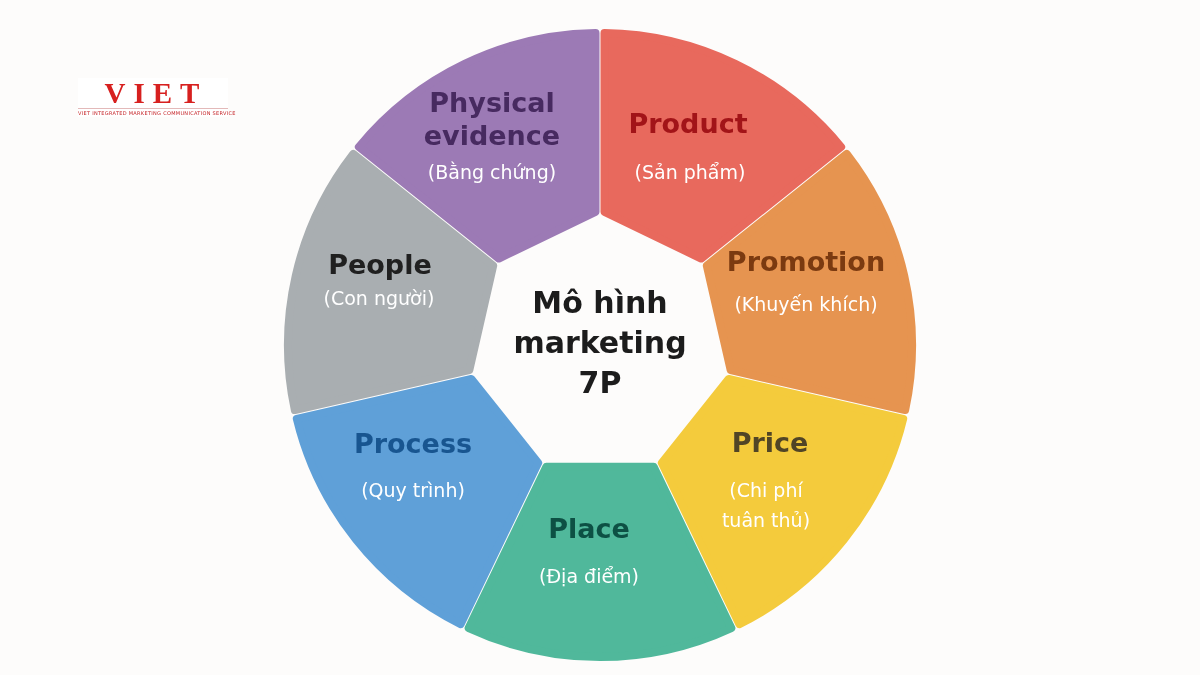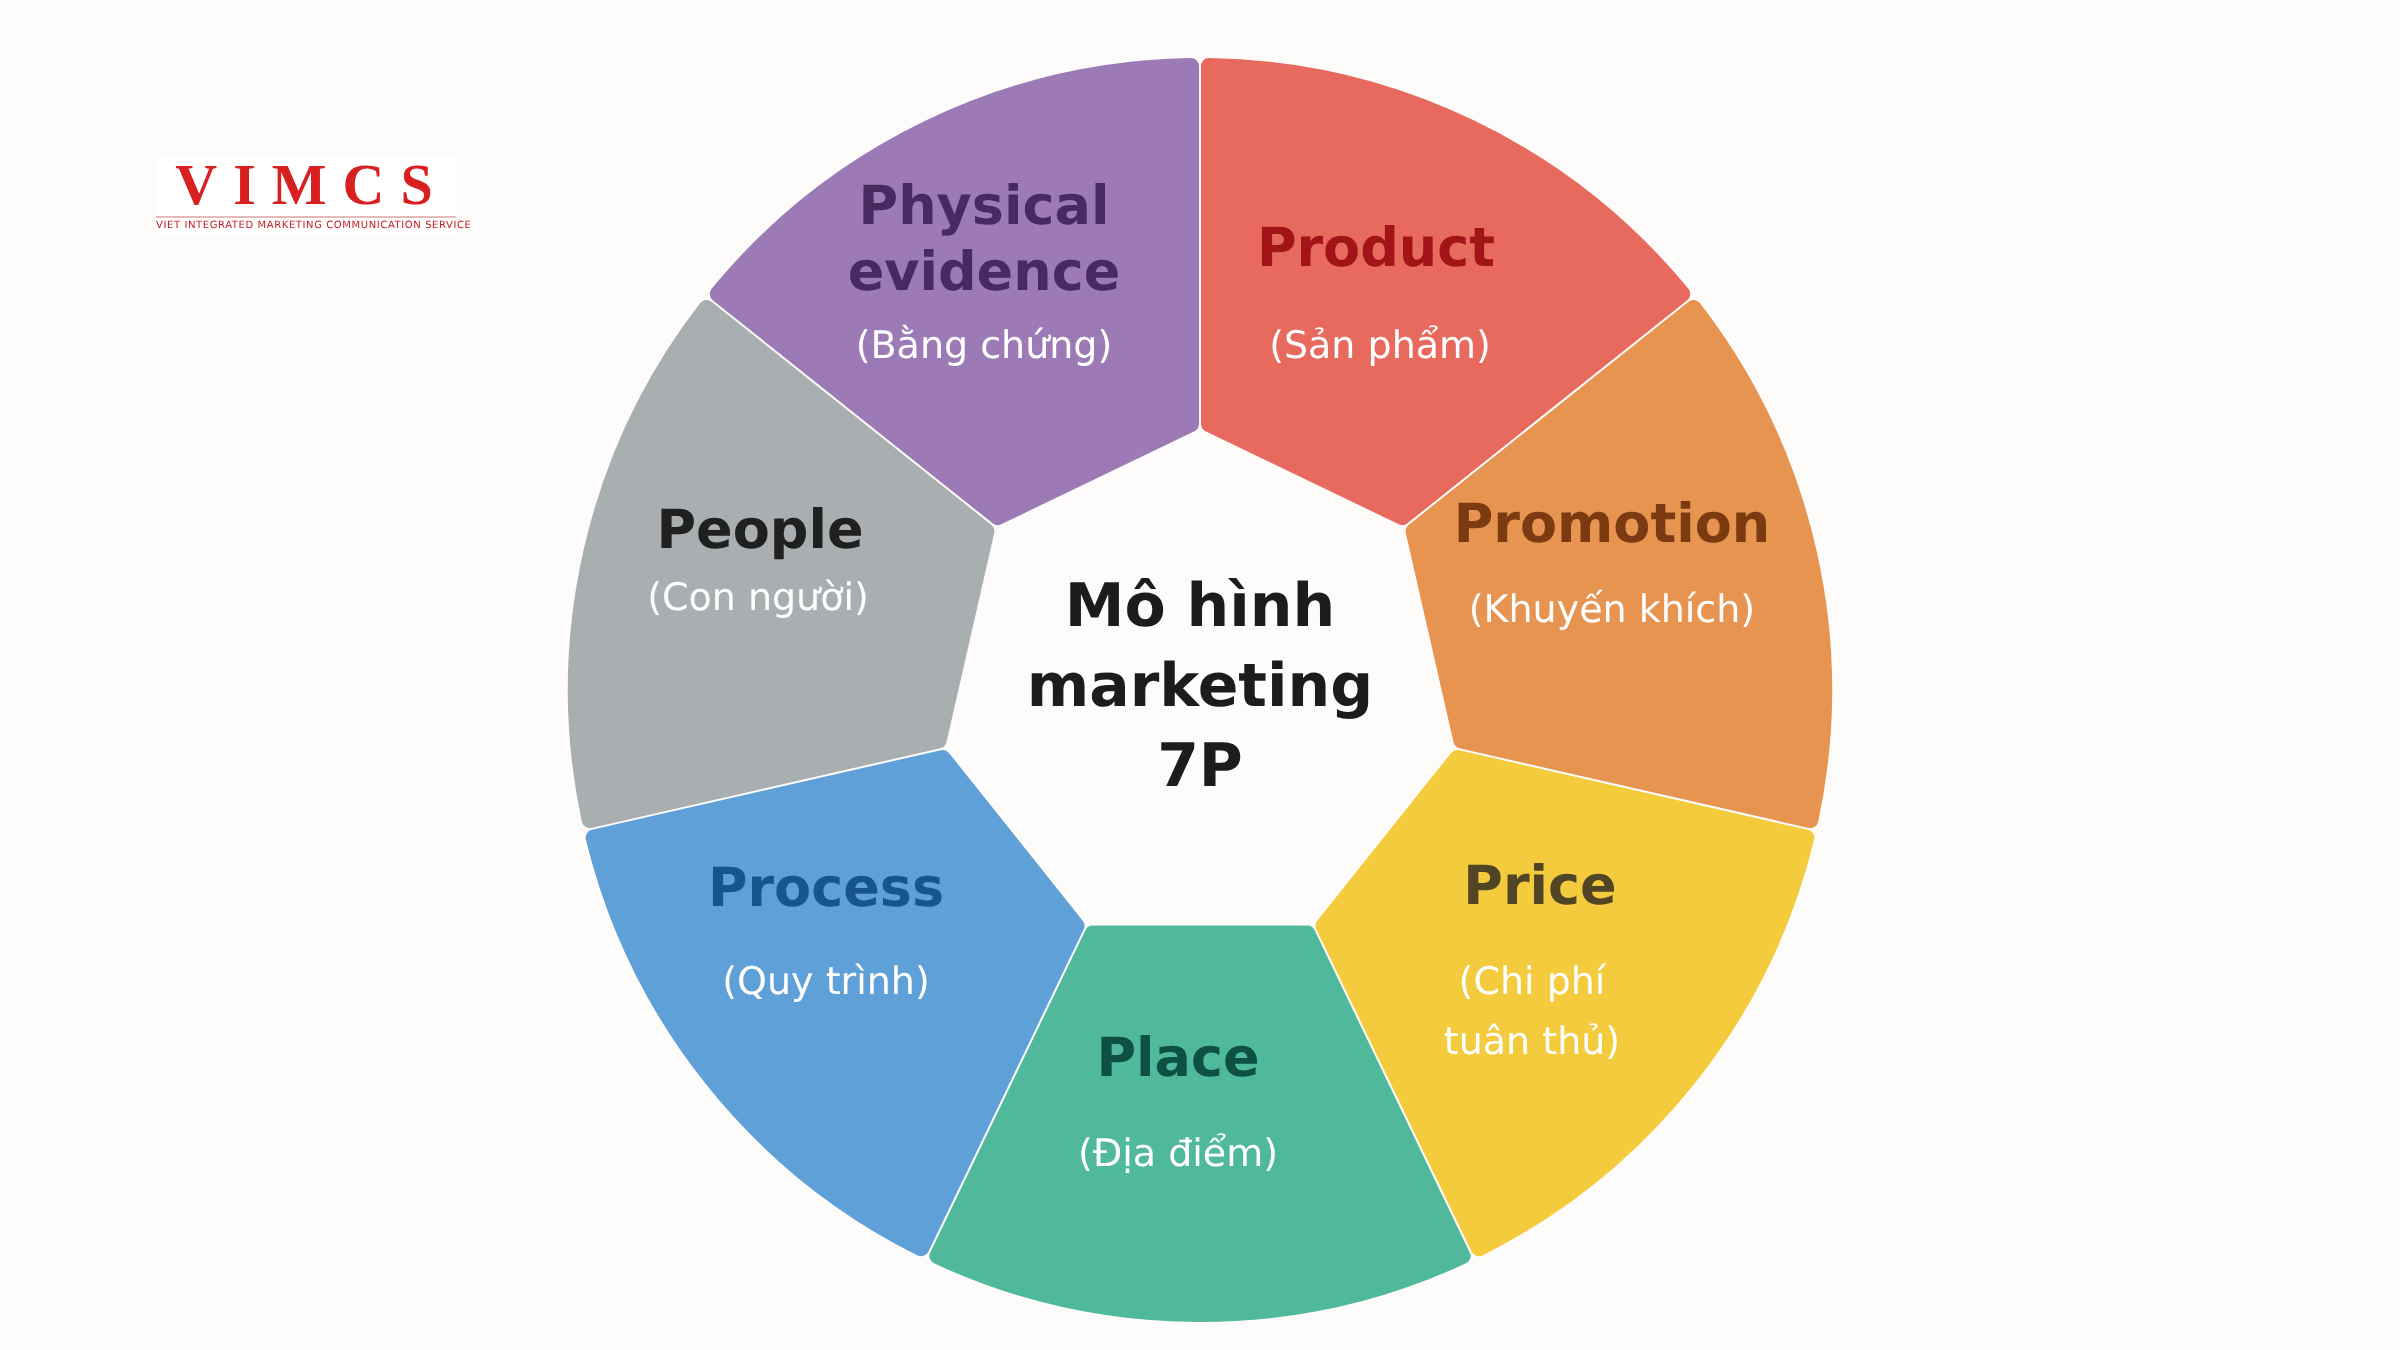--- a/index.html
+++ b/index.html
@@ -25,21 +25,21 @@
     letter-spacing: 0.3px; white-space: nowrap;
     border-top: 1px solid #e3b9b9; padding-top: 1px;
   }
   svg text { user-select: none; }
 </style>
 </head>
 <body>
 
 <div class="stage">
   <div class="logo">
-    <div class="logo-text">VIMCS</div>
+    <div class="logo-text">VIET</div>
     <div class="logo-tagline">VIET INTEGRATED MARKETING COMMUNICATION SERVICE</div>
   </div>
   <svg id="wheel" viewBox="0 0 1200 675" width="1200" height="675" xmlns="http://www.w3.org/2000/svg">
       <path d="M 604.50 212.00 L 604.50 33.00 A 312 312 0 0 1 841.13 146.95 L 701.18 258.56 Z" fill="#e8695d" stroke="#e8695d" stroke-width="8" stroke-linejoin="round"></path>
       <text x="688" y="133" text-anchor="middle" font-family="&quot;DejaVu Sans&quot;, sans-serif" font-size="27" font-weight="bold" fill="#a21418">Product</text>
       <text x="690" y="179" text-anchor="middle" font-family="&quot;DejaVu Sans&quot;, sans-serif" font-size="19" font-weight="normal" fill="#ffffff">(Sản phẩm)</text>
       <path d="M 706.79 265.59 L 846.74 153.99 A 312 312 0 0 1 905.18 410.04 L 730.67 370.21 Z" fill="#e69450" stroke="#e69450" stroke-width="8" stroke-linejoin="round"></path>
       <text x="806" y="271" text-anchor="middle" font-family="&quot;DejaVu Sans&quot;, sans-serif" font-size="27" font-weight="bold" fill="#7b3a10">Promotion</text>
       <text x="806" y="311" text-anchor="middle" font-family="&quot;DejaVu Sans&quot;, sans-serif" font-size="19" font-weight="normal" fill="#ffffff">(Khuyến khích)</text>
       <path d="M 728.66 378.98 L 903.18 418.81 A 312 312 0 0 1 739.43 624.15 L 661.76 462.88 Z" fill="#f4cb3c" stroke="#f4cb3c" stroke-width="8" stroke-linejoin="round"></path>

